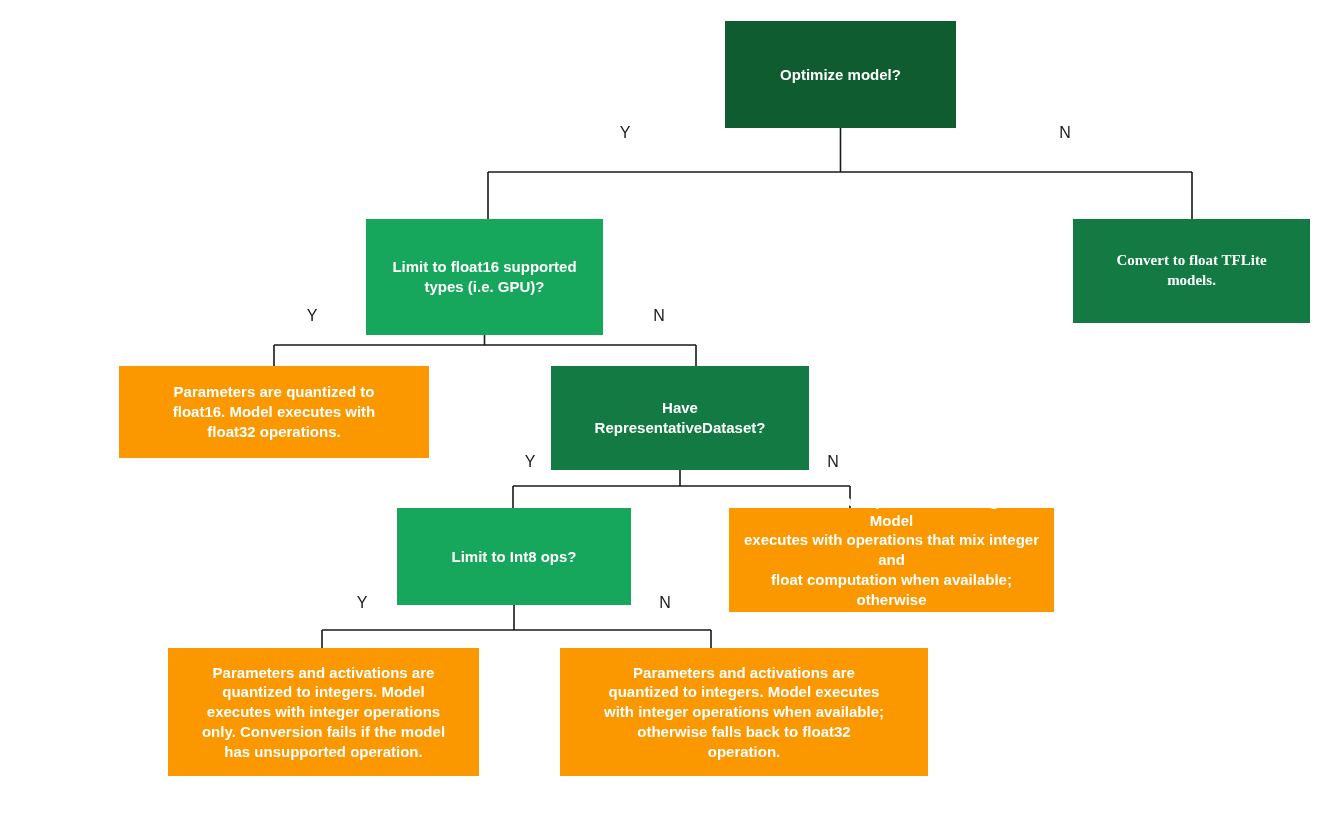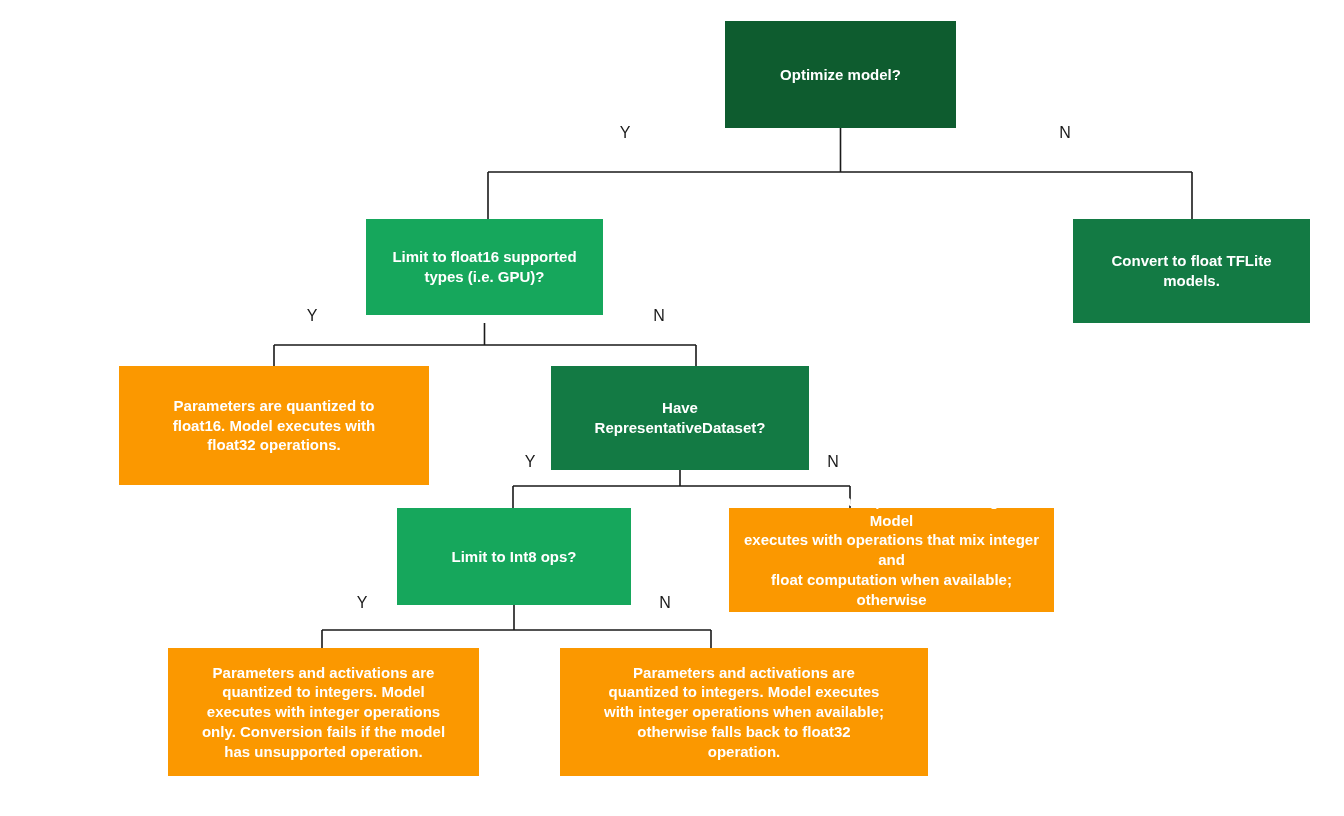--- a/index.html
+++ b/index.html
@@ -66,29 +66,29 @@
         <path d="M484.5,323 L484.5,345 M274,345 L696,345 M274,345 L274,366 M696,345 L696,366"></path>
         <path d="M680,470 L680,486 M513,486 L850,486 M513,486 L513,508 M850,486 L850,508"></path>
         <path d="M514,605 L514,630 M322,630 L711,630 M322,630 L322,648 M711,630 L711,648"></path>
       </g>
   </svg>
 
   <div id="node-layer">
       <div class="node" style="left: 725px; top: 21px; width: 231px; height: 107px; background: rgb(14, 92, 47); font-size: 15px;">
         <span class="node-text">Optimize model?</span>
       </div>
-      <div class="node" style="left: 366px; top: 219px; width: 237px; height: 96px; background: rgb(22, 167, 92); font-size: 15px;">
+      <div class="node" style="left: 366px; top: 219px; width: 237px; height: 116px; background: rgb(22, 167, 92); font-size: 15px;">
         <span class="node-text">Limit to float16 supported
 types (i.e. GPU)?</span>
       </div>
-      <div class="node" style="left: 1073px; top: 219px; width: 237px; height: 104px; background: rgb(19, 122, 68); font-size: 15px;">
+      <div class="node" style="left: 1073px; top: 219px; width: 237px; height: 104px; background: rgb(19, 122, 68); font-size: 15px; font-family: Liberation Serif, serif;">
         <span class="node-text">Convert to float TFLite
 models.</span>
       </div>
-      <div class="node" style="left: 119px; top: 366px; width: 310px; height: 119px; background: rgb(251, 152, 0); font-size: 15px;">
+      <div class="node" style="left: 119px; top: 366px; width: 310px; height: 92px; background: rgb(251, 152, 0); font-size: 15px;">
         <span class="node-text">Parameters are quantized to
 float16. Model executes with
 float32 operations.</span>
       </div>
       <div class="node" style="left: 551px; top: 366px; width: 258px; height: 104px; background: rgb(19, 122, 68); font-size: 15px; justify-content: flex-end;">
         <span class="node-text">Have
 RepresentativeDataset?</span>
       </div>
       <div class="node" style="left: 397px; top: 508px; width: 234px; height: 97px; background: rgb(22, 167, 92); font-size: 15px;">
         <span class="node-text">Limit to Int8 ops?</span>

